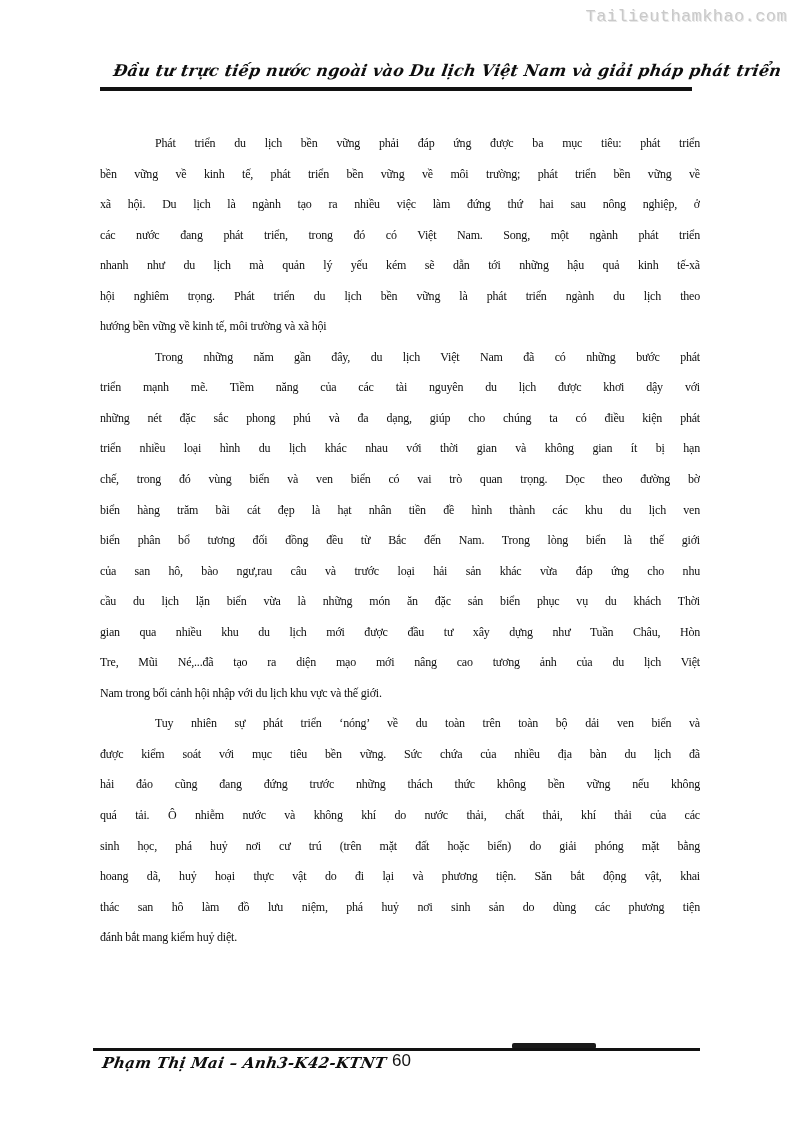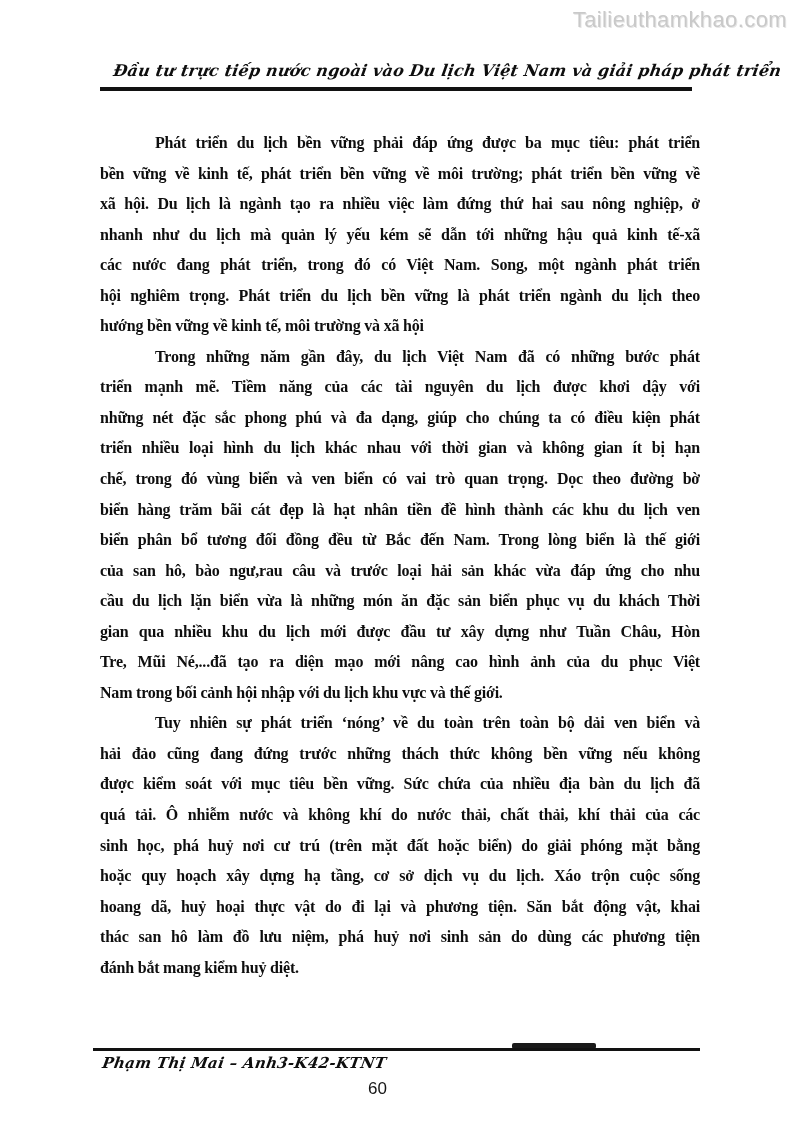--- a/index.html
+++ b/index.html
@@ -9,22 +9,22 @@
     height: 1132px;
     background: #ffffff;
     overflow: hidden;
     font-family: "Liberation Serif", serif;
     color: #0e0e0e;
   }
   .watermark {
     position: absolute;
     top: 7px;
     right: 11px;
-    font-family: Liberation Sans, sans-serif;
-    font-size: 22px;
+    font-family: Liberation Mono, monospace;
+    font-size: 17px;
     color: #c9c9c9;
     letter-spacing: 0.4px;
     text-shadow: 1px 1px 0 #e6e6e6;
     margin-left: 36px;
   }
   .header-title {
     position: absolute;
     top: 61px;
     left: 112px;
     width: 560px;
@@ -45,29 +45,28 @@
     height: 4px;
     background: #121212;
   }
   .body-text {
     position: absolute;
     top: 128px;
     left: 100px;
     width: 600px;
   }
   .line {
-    font-size: 16px;
+    font-size: 12px;
     line-height: 30.55px;
     height: 30.55px;
     letter-spacing: -0.2px;
     text-align: justify;
     text-align-last: justify;
     overflow: hidden;
     white-space: nowrap;
-    font-weight: bold;
   }
   .line.first { text-indent: 55px; }
   .line.last { text-align-last: left; }
   .footer-smudge {
     position: absolute;
     left: 512px;
     top: 1043px;
     width: 84px;
     height: 6px;
     background: #1a1a1a;
@@ -89,70 +88,68 @@
     font-style: italic;
     font-weight: bold;
     font-size: 15px;
     letter-spacing: 0.3px;
     transform: skewX(-9deg);
     transform-origin: left top;
     white-space: nowrap;
   }
   .footer-page-number {
     position: absolute;
-    left: 368px;
+    left: 392px;
     top: 1051px;
     font-family: "Liberation Sans", sans-serif;
     font-size: 17px;
     color: #141414;
-    margin-top: 28px;
   }
 </style>
 </head>
 <body>
 
 <div class="page">
 
   <div class="watermark">Tailieuthamkhao.com</div>
 
   <div class="header-title">Đầu tư trực tiếp nước ngoài vào Du lịch Việt Nam và giải pháp phát triển</div>
 
   <div class="header-rule"></div>
 
   <div class="body-text" id="body-text">
       <div>
         <div class="line first">Phát triển du lịch bền vững phải đáp ứng được ba mục tiêu: phát triển</div>
         <div class="line">bền vững về kinh tế, phát triển bền vững về môi trường; phát triển bền vững về</div>
         <div class="line">xã hội. Du lịch là ngành tạo ra nhiều việc làm đứng thứ hai sau nông nghiệp, ở</div>
+        <div class="line">các nước đang phát triển, trong đó có Việt Nam. Song, một ngành phát triển</div>
         <div class="line">nhanh như du lịch mà quản lý yếu kém sẽ dẫn tới những hậu quả kinh tế-xã</div>
-        <div class="line">các nước đang phát triển, trong đó có Việt Nam. Song, một ngành phát triển</div>
         <div class="line">hội nghiêm trọng. Phát triển du lịch bền vững là phát triển ngành du lịch theo</div>
         <div class="line last">hướng bền vững về kinh tế, môi trường và xã hội</div>
       </div>
       <div>
         <div class="line first">Trong những năm gần đây, du lịch Việt Nam  đã có những bước phát</div>
         <div class="line">triển mạnh mẽ. Tiềm năng của các tài nguyên du lịch được khơi dậy với</div>
         <div class="line">những nét đặc sắc phong phú và đa dạng, giúp cho chúng ta có điều kiện phát</div>
         <div class="line">triển nhiều loại hình du lịch khác nhau với thời gian và không gian ít bị hạn</div>
         <div class="line">chế, trong đó vùng biển và ven biển có vai trò quan trọng. Dọc theo đường bờ</div>
         <div class="line">biển hàng trăm bãi cát đẹp là hạt nhân tiền đề hình thành các khu du lịch ven</div>
         <div class="line">biển phân bổ tương đối đồng đều từ Bắc đến Nam. Trong lòng biển là thế giới</div>
         <div class="line">của san hô, bào ngư,rau câu và trước loại hải sản khác vừa đáp ứng cho nhu</div>
         <div class="line">cầu du lịch lặn biển vừa là những món ăn đặc sản biển phục vụ du khách Thời</div>
         <div class="line">gian qua nhiều khu du lịch mới được đầu tư xây dựng như Tuần Châu, Hòn</div>
-        <div class="line">Tre, Mũi Né,...đã tạo ra diện mạo mới nâng cao hình ảnh của du phục Việt</div>
+        <div class="line">Tre, Mũi Né,...đã tạo ra diện mạo mới nâng cao tương ảnh của du lịch Việt</div>
         <div class="line last">Nam trong bối cảnh hội nhập với du lịch khu vực và thế giới.</div>
       </div>
       <div>
         <div class="line first">Tuy nhiên sự phát triển ‘nóng’ về du toàn trên toàn bộ dải ven biển và</div>
+        <div class="line">được kiểm soát với mục tiêu bền vững. Sức chứa của nhiều địa bàn du lịch đã</div>
         <div class="line">hải đảo cũng đang đứng trước những thách thức không bền vững nếu không</div>
-        <div class="line">được kiểm soát với mục tiêu bền vững. Sức chứa của nhiều địa bàn du lịch đã</div>
         <div class="line">quá tải. Ô nhiễm nước và không khí do nước thải, chất thải, khí thải của các</div>
         <div class="line">sinh học, phá huỷ nơi cư trú (trên mặt đất hoặc biển) do giải phóng mặt bằng</div>
-        <div class="line">hoặc quy hoạch xây dựng hạ tầng, cơ sở dịch vụ du lịch. Xáo trộn cuộc sống</div>
         <div class="line">hoang dã, huỷ hoại thực vật do đi lại và phương tiện. Săn bắt động vật, khai</div>
         <div class="line">thác san hô làm đồ lưu niệm, phá huỷ nơi sinh sản do dùng các phương tiện</div>
         <div class="line last">đánh bắt mang kiểm huỷ diệt.</div>
       </div>
     </div>
 
   <div class="footer-smudge"></div>
 
   <div class="footer-rule"></div>
 

